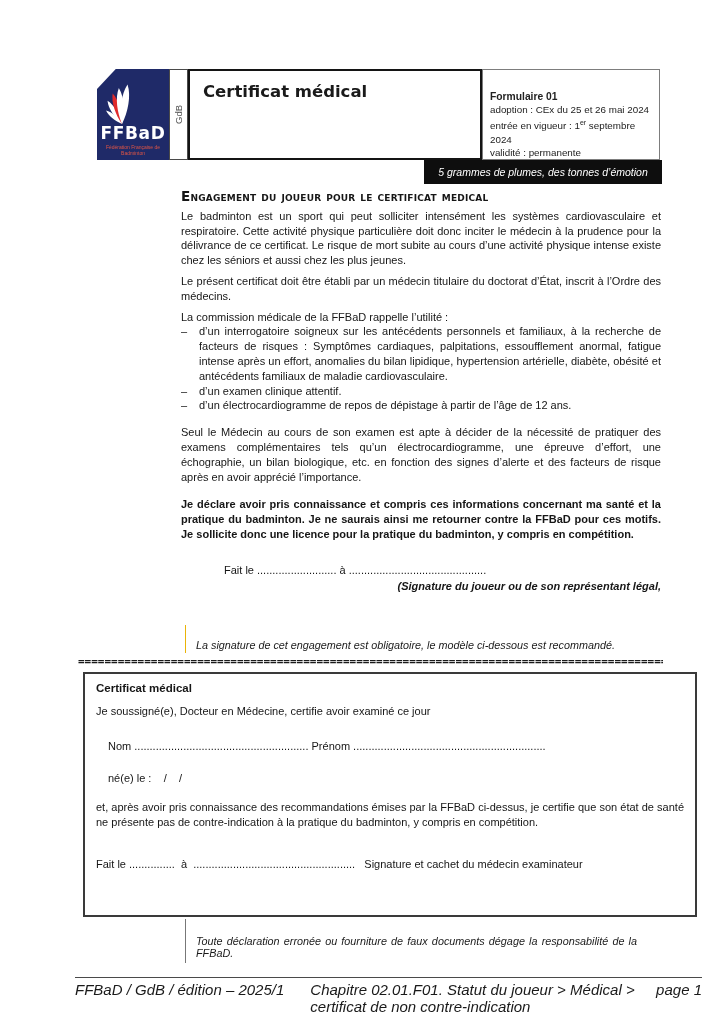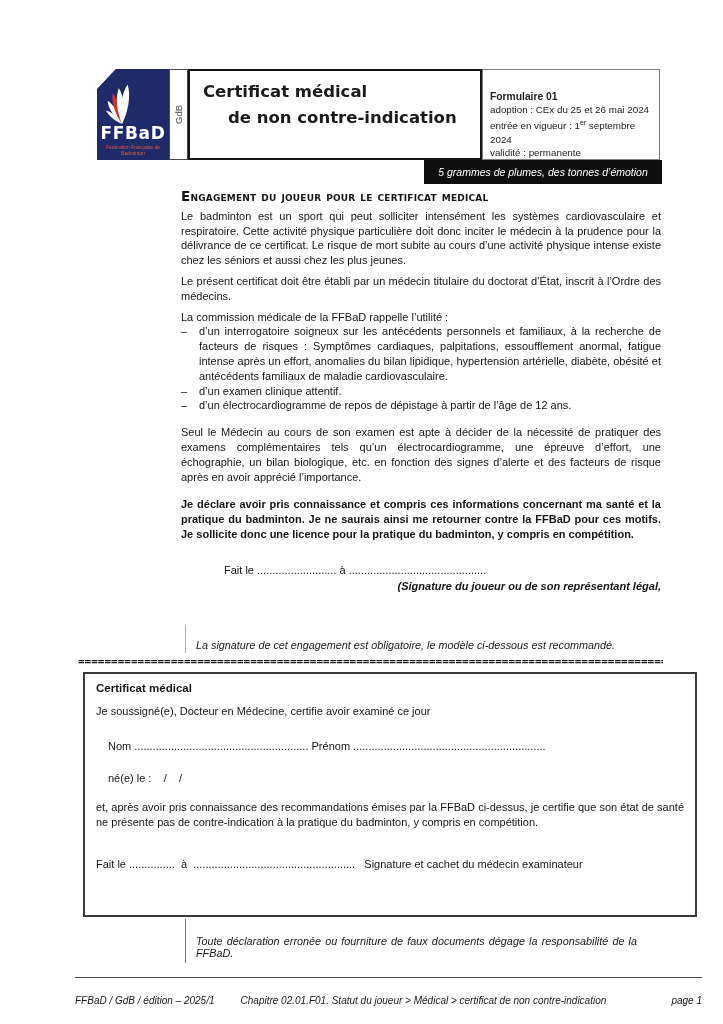--- a/index.html
+++ b/index.html
@@ -97,23 +97,23 @@
 
   .note2 {
     position:absolute; left:185px; top:919px; width:452px;
     border-left:1px solid #777; padding:16px 0 4px 10px;
     font-style:italic; font-size:10.8px; text-align:justify; color:#1a1a1a;
   }
 
   
   .footer {
     position:absolute; left:75px; top:977px; width:627px;
-    border-top:1px solid #4a4a4a; padding-top:17px;
+    border-top:1px solid #4a4a4a; padding-top:3px;
     display:flex; justify-content:center; align-items:baseline;
-    font-style:italic; font-size:10px; color:#1a1a1a;
+    font-style:italic; font-size:15px; color:#1a1a1a;
   }
   .footer .f-mid { flex:1; margin-left:26px; text-align:left; }
   .footer .f-right { margin-left:12px; }
 </style>
 </head>
 <body>
 
 <div class="page">
 
   <div class="logo">
@@ -129,21 +129,20 @@
     <div class="logo-acronym">FFBaD</div>
     <div class="logo-sub">Fédération Française de Badminton</div>
   </div>
 
   <div class="gdb-cell">
     <span>GdB</span>
   </div>
 
   <div class="title-cell">
     <div class="title-l1">Certificat médical</div>
-    <div class="title-l2">de non contre-indication</div>
   </div>
 
   <div class="form-cell">
     <div class="form-title">Formulaire 01</div>
     <div>adoption : CEx du 25 et 26 mai 2024</div>
     <div><span>entrée en vigueur : 1</span><sup>er</sup><span> septembre 2024</span></div>
     <div>validité : permanente</div>
     <div>secteur :</div>
     <div>remplace : Chapitre 02.01.F1-2024/1</div>
   </div>

